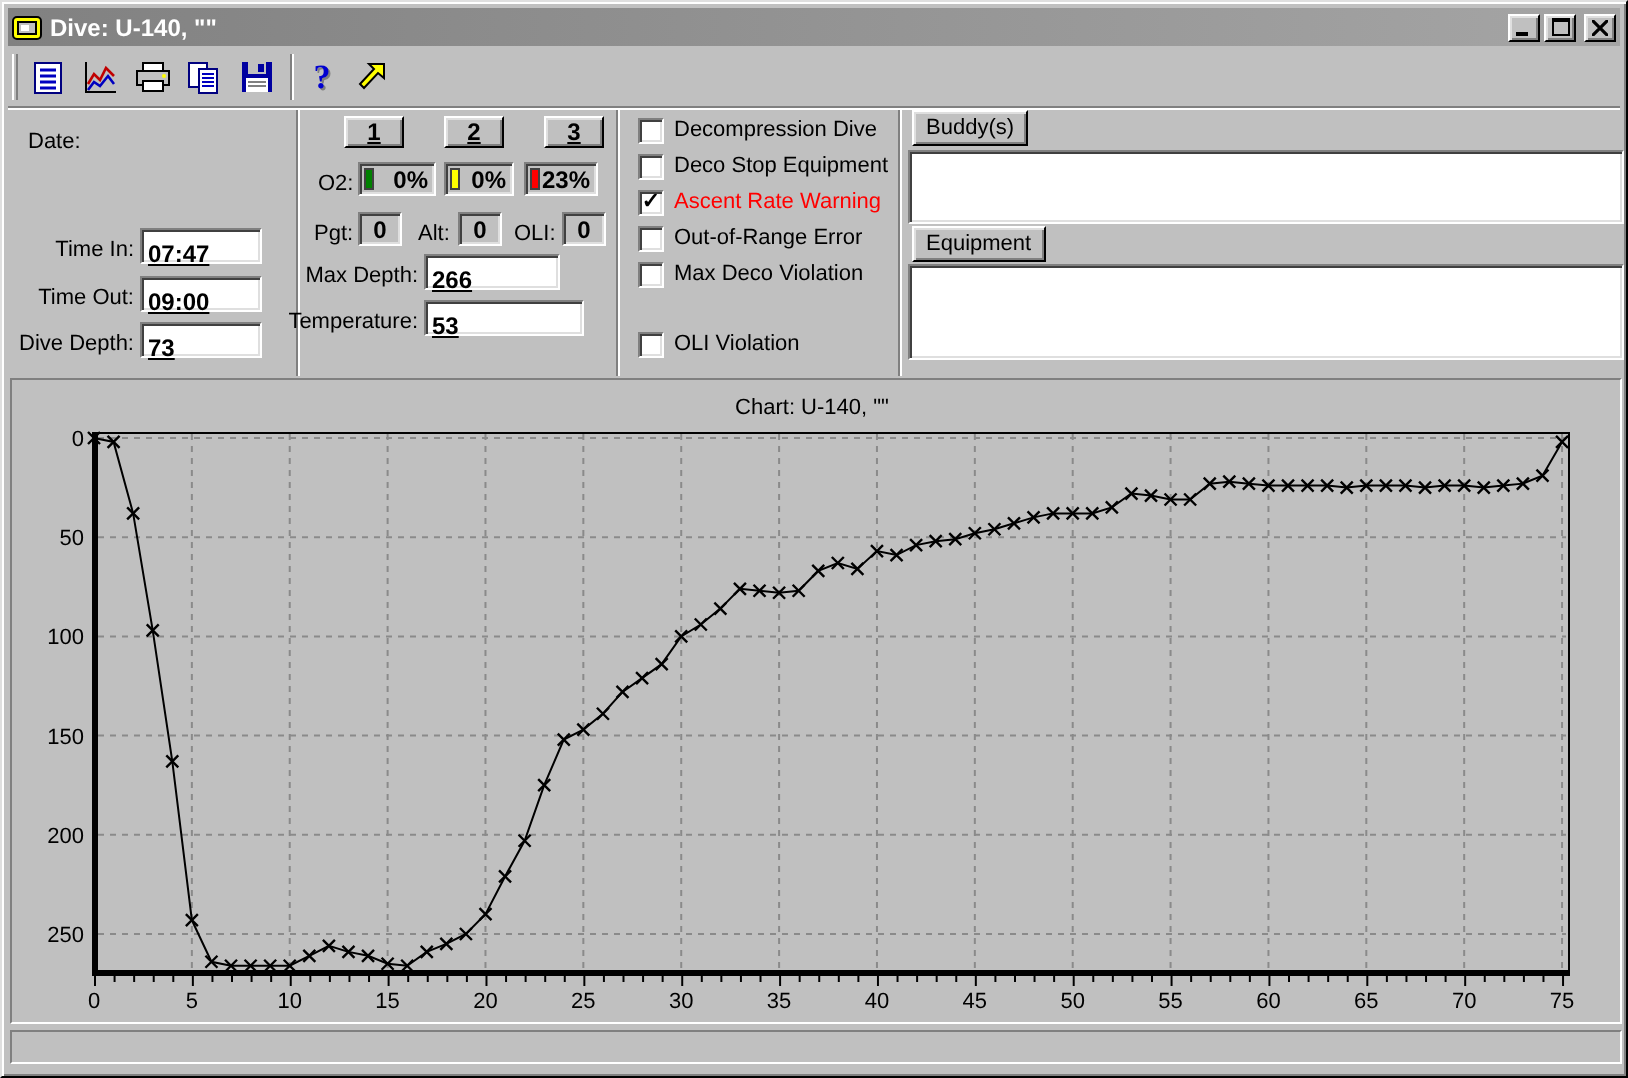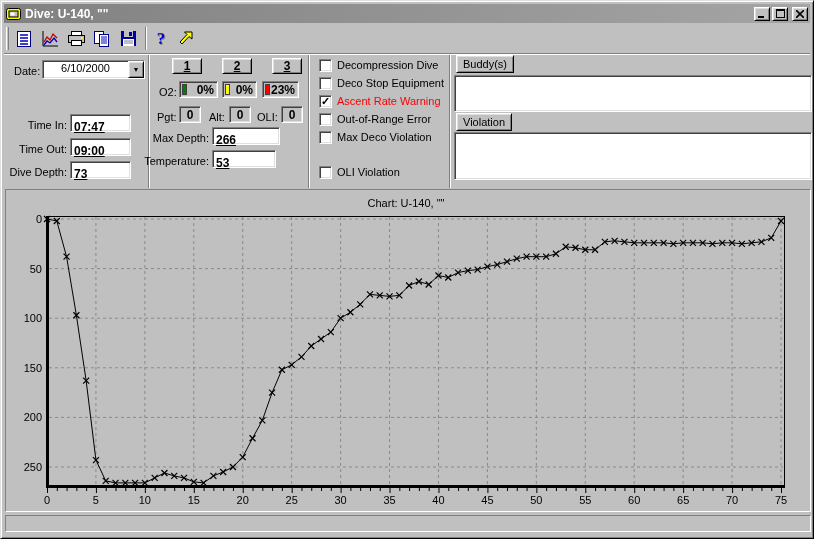--- a/index.html
+++ b/index.html
@@ -205,24 +205,20 @@
       </svg>
     </span>
   </div>
 
   <div class="fields">
     <span class="groove-v" style="left:144px"></span>
     <span class="groove-v" style="left:304px"></span>
     <span class="groove-v" style="left:445px"></span>
 
     <span class="lbl" style="left:10px;top:9px">Date:</span>
-    <span class="combo sunken" style="left:38px;top:5px;width:103px;height:19px">
-      <span class="cval">6/10/2000</span>
-      <span class="cbtn">▼</span>
-    </span>
     <span class="lbl r" style="left:0;top:63px;width:63px">Time In:</span>
     <span class="edit sunken" style="left:66px;top:59px;width:61px">07:47</span>
     <span class="lbl r" style="left:0;top:87px;width:63px">Time Out:</span>
     <span class="edit sunken" style="left:66px;top:83px;width:61px">09:00</span>
     <span class="lbl r" style="left:0;top:110px;width:63px">Dive Depth:</span>
     <span class="edit sunken" style="left:66px;top:106px;width:61px">73</span>
 
     <span class="tankbtn raised" style="left:168px;top:3px">1</span>
     <span class="tankbtn raised" style="left:218px;top:3px">2</span>
     <span class="tankbtn raised" style="left:268px;top:3px">3</span>
@@ -244,21 +240,21 @@
     <span class="lbl" style="left:153px;top:55px">Pgt:</span>
     <span class="statbox" style="left:175px;top:51px;width:22px;height:17px">0</span>
     <span class="lbl" style="left:205px;top:55px">Alt:</span>
     <span class="statbox" style="left:225px;top:51px;width:22px;height:17px">0</span>
     <span class="lbl" style="left:253px;top:55px">OLI:</span>
     <span class="statbox" style="left:277px;top:51px;width:22px;height:17px">0</span>
 
     <span class="lbl r" style="left:147px;top:76px;width:58px">Max Depth:</span>
     <span class="edit sunken" style="left:208px;top:72px;width:68px">266</span>
     <span class="lbl r" style="left:140px;top:99px;width:65px">Temperature:</span>
-    <span class="edit sunken" style="left:208px;top:95px;width:64px">53</span>
+    <span class="edit sunken" style="left:208px;top:95px;width:80px">53</span>
 
     <div class="checkrow" style="left:315px;top:3px">
       <span class="cbox"></span>
         <span class="clabel">Decompression Dive</span>
     </div>
     <div class="checkrow" style="left:315px;top:21px">
       <span class="cbox"></span>
         <span class="clabel">Deco Stop Equipment</span>
     </div>
     <div class="checkrow" style="left:315px;top:39px">
@@ -273,21 +269,21 @@
       <span class="cbox"></span>
         <span class="clabel">Max Deco Violation</span>
     </div>
     <div class="checkrow" style="left:315px;top:110px">
       <span class="cbox"></span>
         <span class="clabel">OLI Violation</span>
     </div>
 
     <span class="secbtn raised" style="left:452px;top:0">Buddy(s)</span>
     <div class="bigbox sunken" style="left:450px;top:20px;width:358px;height:37px"></div>
-    <span class="secbtn raised" style="left:452px;top:58px">Violation</span>
+    <span class="secbtn raised" style="left:452px;top:58px">Equipment</span>
     <div class="bigbox sunken" style="left:450px;top:77px;width:358px;height:48px"></div>
   </div>
 
   <div class="chart-panel">
     <svg id="chartsvg" width="804" height="321">
         <line x1="89.935" y1="27" x2="89.935" y2="295" stroke="#8a8a8a" stroke-dasharray="3,3"></line>
         <line x1="138.87" y1="27" x2="138.87" y2="295" stroke="#8a8a8a" stroke-dasharray="3,3"></line>
         <line x1="187.805" y1="27" x2="187.805" y2="295" stroke="#8a8a8a" stroke-dasharray="3,3"></line>
         <line x1="236.74" y1="27" x2="236.74" y2="295" stroke="#8a8a8a" stroke-dasharray="3,3"></line>
         <line x1="285.675" y1="27" x2="285.675" y2="295" stroke="#8a8a8a" stroke-dasharray="3,3"></line>

